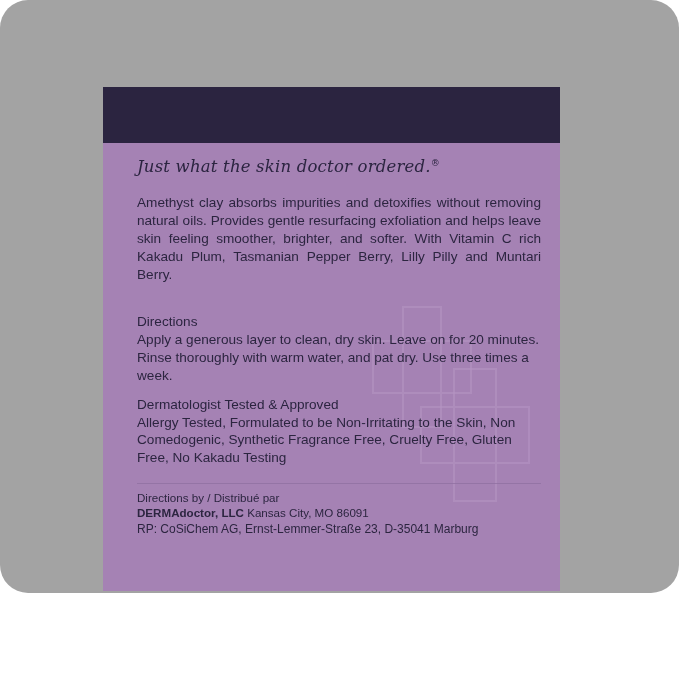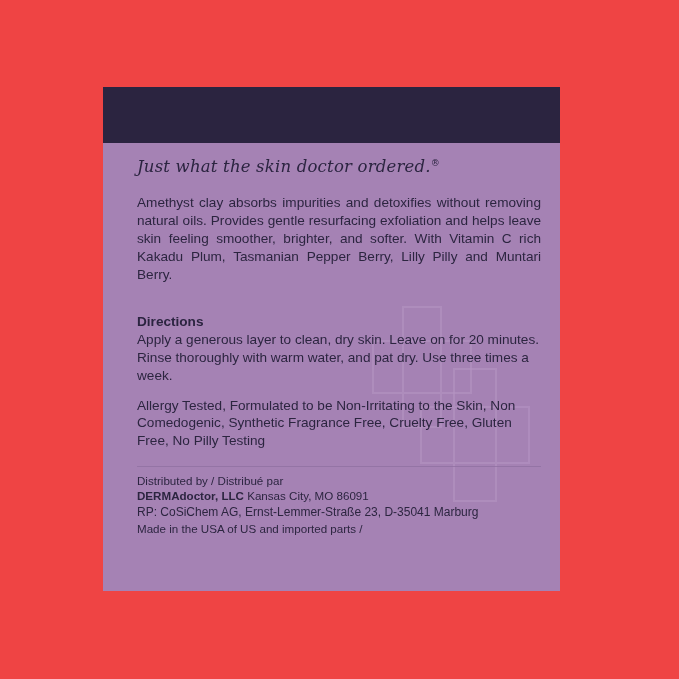--- a/index.html
+++ b/index.html
@@ -9,22 +9,23 @@
   }
   body {
     width: 679px;
     height: 679px;
     font-family: "Liberation Sans", sans-serif;
     overflow: hidden;
   }
   .canvas {
     position: relative;
     width: 679px;
-    height: 679px;
-    background: #ef4444;
+    height: 593px;
+    background: #a3a3a3;
+    border-radius: 28px;
   }
   
   .package {
     position: absolute;
     left: 103px;
     top: 87px;
     width: 457px;
     height: 504px;
     background: #a582b4;
     overflow: hidden;
@@ -84,21 +85,21 @@
   .body-text {
     font-size: 13.6px;
     line-height: 1.32;
     color: #2c2540;
     text-align: justify;
     margin-bottom: 30px;
     max-width: 404px;
   }
   .section-title {
     font-size: 13.6px;
-    font-weight: bold;
+    font-weight: normal;
     color: #2b2440;
     margin-bottom: 2px;
   }
   .section-body {
     font-size: 13.6px;
     line-height: 1.32;
     color: #2c2540;
     margin-bottom: 12px;
     max-width: 410px;
   }
@@ -152,24 +153,24 @@
     <div class="content">
 
       <div class="tagline"><span>Just what the skin doctor ordered.</span><sup>®</sup></div>
 
       <div class="body-text">Amethyst clay absorbs impurities and detoxifies without removing natural oils. Provides gentle resurfacing exfoliation and helps leave skin feeling smoother, brighter, and softer.  With Vitamin C rich Kakadu Plum, Tasmanian Pepper Berry, Lilly Pilly and Muntari Berry.</div>
 
       <div class="section-title">Directions</div>
       <div class="section-body">Apply a generous layer to clean, dry skin.  Leave on for 20 minutes.  Rinse thoroughly with warm water, and pat dry.  Use three times a week.</div>
 
 
-      <div class="derm-body">Allergy Tested, Formulated to be Non-Irritating to the Skin, Non Comedogenic, Synthetic Fragrance Free, Cruelty Free, Gluten Free, No Pilly Testing</div>
+      <div class="section-title">Dermatologist Tested &amp; Approved</div>
+      <div class="derm-body">Allergy Tested, Formulated to be Non-Irritating to the Skin, Non Comedogenic, Synthetic Fragrance Free, Cruelty Free, Gluten Free, No Kakadu Testing</div>
 
       <div class="divider"></div>
 
-      <div class="fine fine-block">Distributed by / Distribué par</div>
+      <div class="fine fine-block">Directions by / Distribué par</div>
       <div class="fine fine-block"><span class="b">DERMAdoctor, LLC</span> <span>Kansas City, MO 86091</span></div>
       <div class="fine-small fine-block">RP: CoSiChem AG, Ernst-Lemmer-Straße 23, D-35041 Marburg</div>
-      <div class="fine fine-block">Made in the USA of US and imported parts /</div>
 
     </div>
   </div>
 </div>
 
 </body></html>

